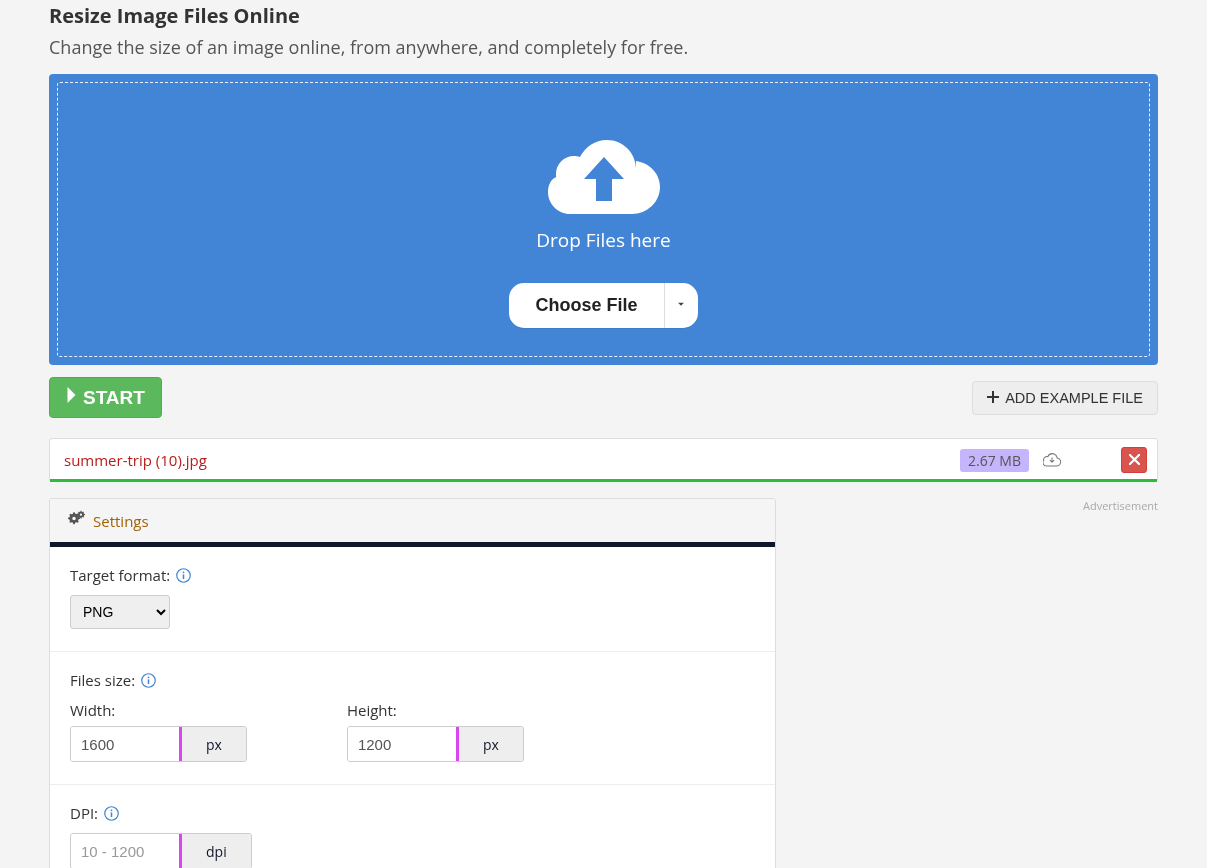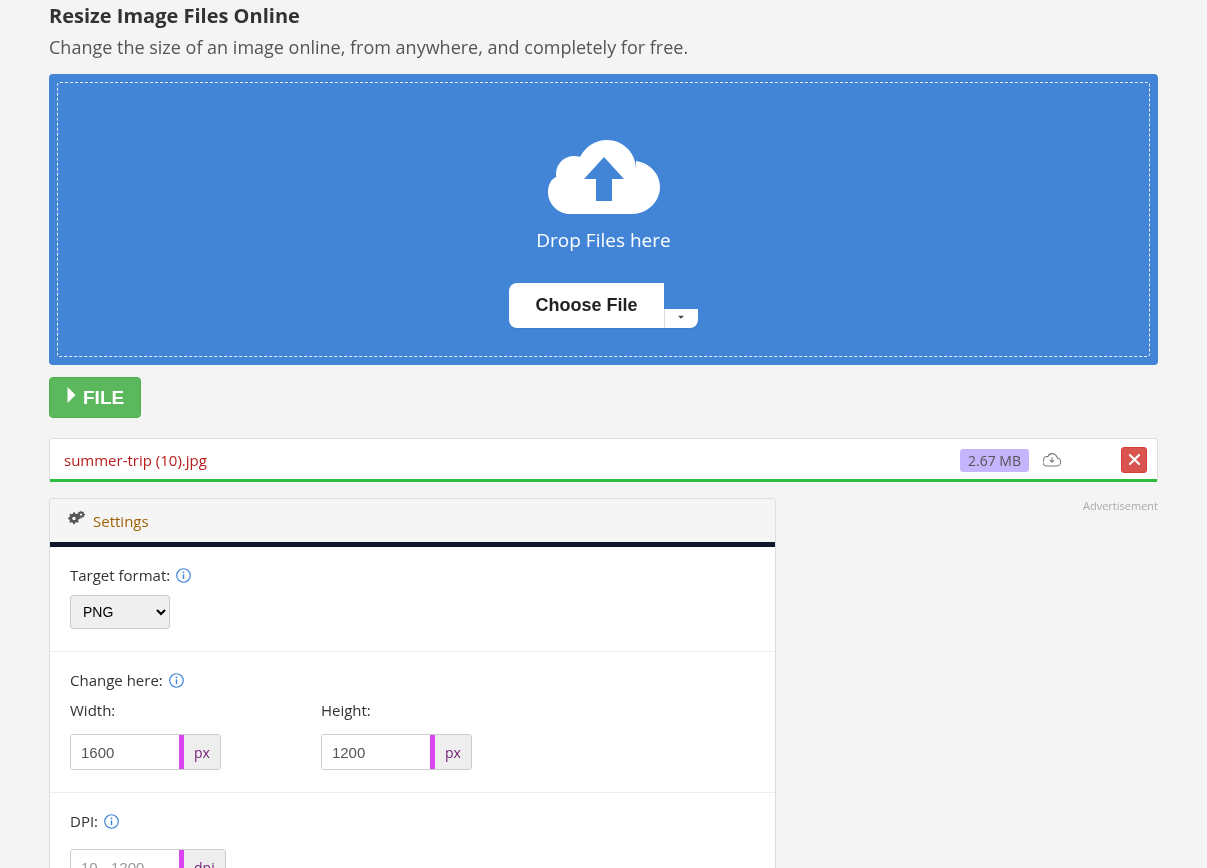--- a/index.html
+++ b/index.html
@@ -42,24 +42,23 @@
     text-align: center;
     color: #fff;
   }
   .cloud-wrap { display:flex; justify-content:center; margin-bottom: 8px; }
   .drop-label {
     font-size: 19px;
     margin: 4px 0 30px 0;
   }
   .choose-group {
     display: inline-flex;
-    border-radius: 8px;
+    border-radius: 15px;
     overflow: hidden;
     box-shadow: 0 1px 0 rgba(0,0,0,.06);
-    align-items: flex-end;
   }
   .choose-btn {
     background: #fff;
     color: #222;
     border: none;
     font-size: 18px;
     font-weight: 600;
     padding: 12px 26px;
     cursor: pointer;
   }
@@ -218,40 +217,39 @@
     display: flex;
     gap: 100px;
   }
   .dim-group { }
   .input-addon {
     display: inline-flex;
     border: 1px solid #ccc;
     border-radius: 3px;
     overflow: hidden;
     height: 36px;
-    margin-top: 8px;
   }
   .input-addon input {
     border: none;
     outline: none;
     padding: 0 10px;
     font-size: 15px;
     width: 108px;
     color: #555;
     background: #fff;
   }
   .input-addon input::placeholder { color: #999; }
   .input-addon .addon {
     background: #eee;
-    color: #701a75;
+    color: #0f172a;
     font-size: 14px;
     display: flex;
     align-items: center;
-    padding: 0 10px;
-    border-left: 5px solid #d946ef;
+    padding: 0 24px;
+    border-left: 3px solid #d946ef;
   }
 </style>
 </head>
 <body>
 
 <div class="container">
 
   <h1>Resize Image Files Online</h1>
   <p class="subtitle">Change the size of an image online, from anywhere, and completely for free.</p>
 
@@ -279,21 +277,30 @@
     </div>
   </div>
 
   <div class="action-row">
     <button class="start-btn">
       <span>
         <svg viewBox="0 0 10 18">
             <path d="M1 1l8 8-8 8z"></path>
           </svg>
       </span>
-      <span>FILE</span>
+      <span>START</span>
+    </button>
+    <button class="example-btn">
+      <span>
+        <svg viewBox="0 0 12 12">
+            <rect x="5" y="0" width="2" height="12"></rect>
+            <rect x="0" y="5" width="12" height="2"></rect>
+          </svg>
+      </span>
+      <span>ADD EXAMPLE FILE</span>
     </button>
   </div>
 
   <div class="file-row">
     <span class="file-name">summer-trip (10).jpg</span>
     <span class="file-size">2.67 MB</span>
     <span class="file-cloud">
       <svg viewBox="0 0 24 18">
         <path d="M19 7c0-3.5-3-6.5-6.5-6.5-2.7 0-5 1.6-6 4-.4-.1-.8-.2-1.3-.2C2.9 4.3.9 6.3.9 8.7c0 .2 0 .4 0 .6C.3 10 0 10.9 0 12c0 2.8 2.2 5 5 5h13c3 0 5.5-2.4 5.5-5.4 0-2.6-2-4.8-4.5-5.2z" fill="none" stroke="#777" stroke-width="1.4"></path>
         <path d="M12 6v6m0 0l-2.5-2.5M12 12l2.5-2.5" fill="none" stroke="#777" stroke-width="1.4" stroke-linecap="round"></path>
@@ -331,21 +338,21 @@
                 </svg>
             </span>
           </div>
           <select class="native">
             <option>PNG</option>
           </select>
         </div>
 
         <div class="panel-section">
           <div class="field-label">
-            <span>Change here:</span>
+            <span>Files size:</span>
             <span class="info-icon">
               <svg viewBox="0 0 16 16">
                   <circle cx="8" cy="8" r="7.2" fill="none" stroke="#4285d6" stroke-width="1.3"></circle>
                   <rect x="7.2" y="6.8" width="1.6" height="5" fill="#4285d6"></rect>
                   <circle cx="8" cy="4.6" r="1" fill="#4285d6"></circle>
                 </svg>
             </span>
           </div>
           <div class="size-row">
             <div class="dim-group">

